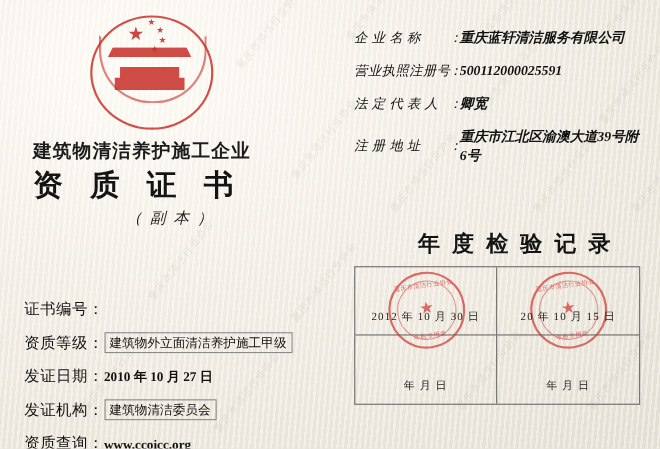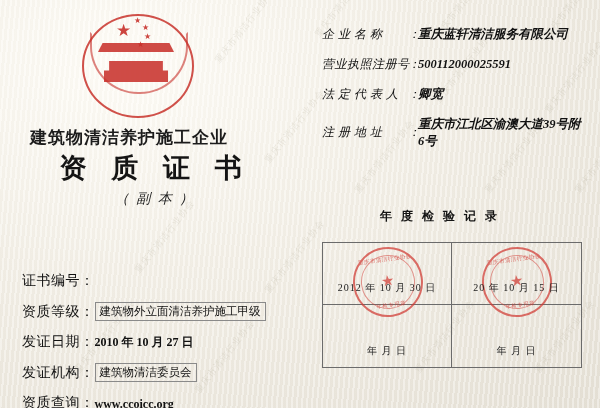--- a/index.html
+++ b/index.html
@@ -58,21 +58,21 @@
     position:absolute;left:12px;top:22px;width:94px;height:58px;
     border:2px solid #c8322c;border-top-color:transparent;
     border-radius:0 0 48px 48px;opacity:.6;
   }
   
   .t-line1{
     position:absolute;left:30px;top:126px;width:250px;text-align:left;
     font-size:17px;font-weight:bold;color:#1c1c1c;letter-spacing:1px;
   }
   .t-line2{
-    position:absolute;left:30px;top:150px;width:250px;text-align:center;
+    position:absolute;left:30px;top:150px;width:250px;text-align:left;
     font-size:27px;font-weight:bold;color:#141414;letter-spacing:9px;
   }
   .t-line3{
     position:absolute;left:30px;top:190px;width:250px;text-align:center;
     font-size:14px;color:#1c1c1c;letter-spacing:2px;font-style:italic;
   }
   
   .info{
     position:absolute;left:322px;top:26px;width:262px;
   }
@@ -80,21 +80,21 @@
   .info-label{
     width:86px;flex:0 0 86px;font-size:12px;color:#111;
     letter-spacing:0.5px;white-space:nowrap;
   }
   .info-colon{width:10px;flex:0 0 10px;font-size:12px;color:#111;}
   .info-value{
     font-size:12.5px;color:#111;font-weight:bold;line-height:1.35;
   }
   
   .ai-title{
-    position:absolute;left:380px;top:208px;font-size:12px;font-weight:bold;
+    position:absolute;left:380px;top:208px;font-size:20px;font-weight:bold;
     color:#141414;letter-spacing:3px;
   }
   .ai-table{
     position:absolute;left:322px;top:242px;width:258px;height:124px;
     border:1px solid #6b6b6b;
     display:grid;grid-template-columns:1fr 1fr;grid-template-rows:1fr 1fr;
   }
   .ai-cell{
     border-right:1px solid #6b6b6b;border-bottom:1px solid #6b6b6b;
     position:relative;

